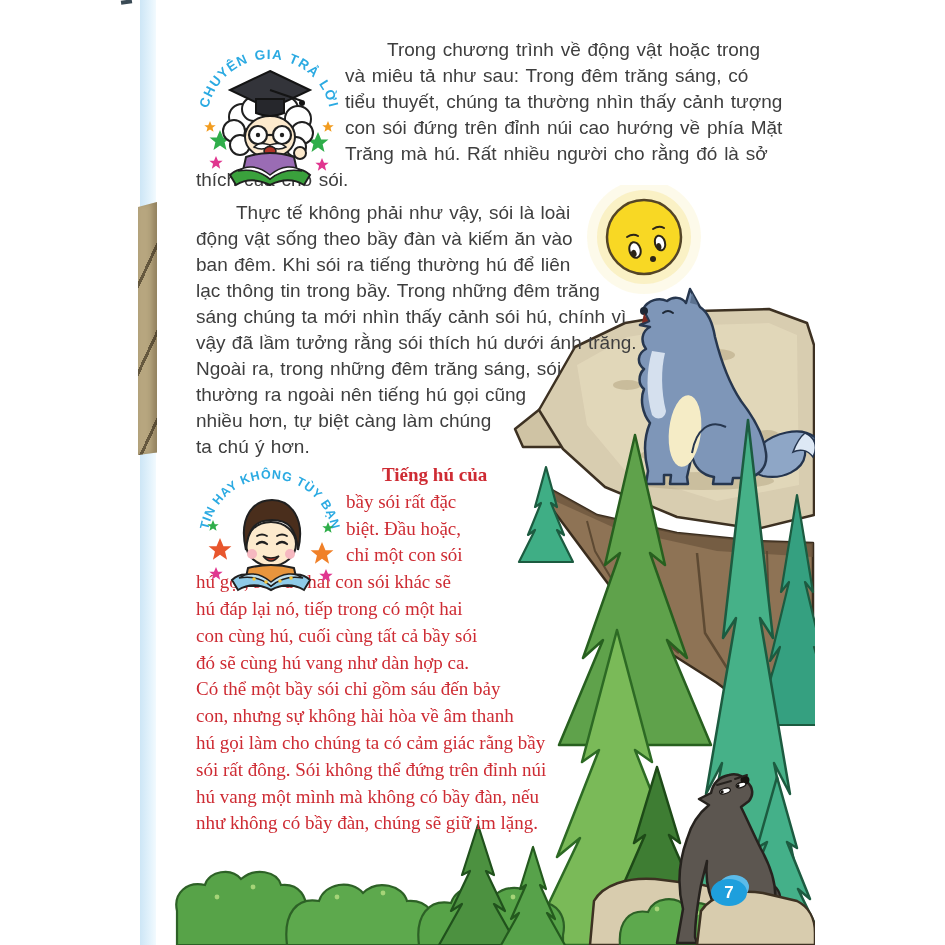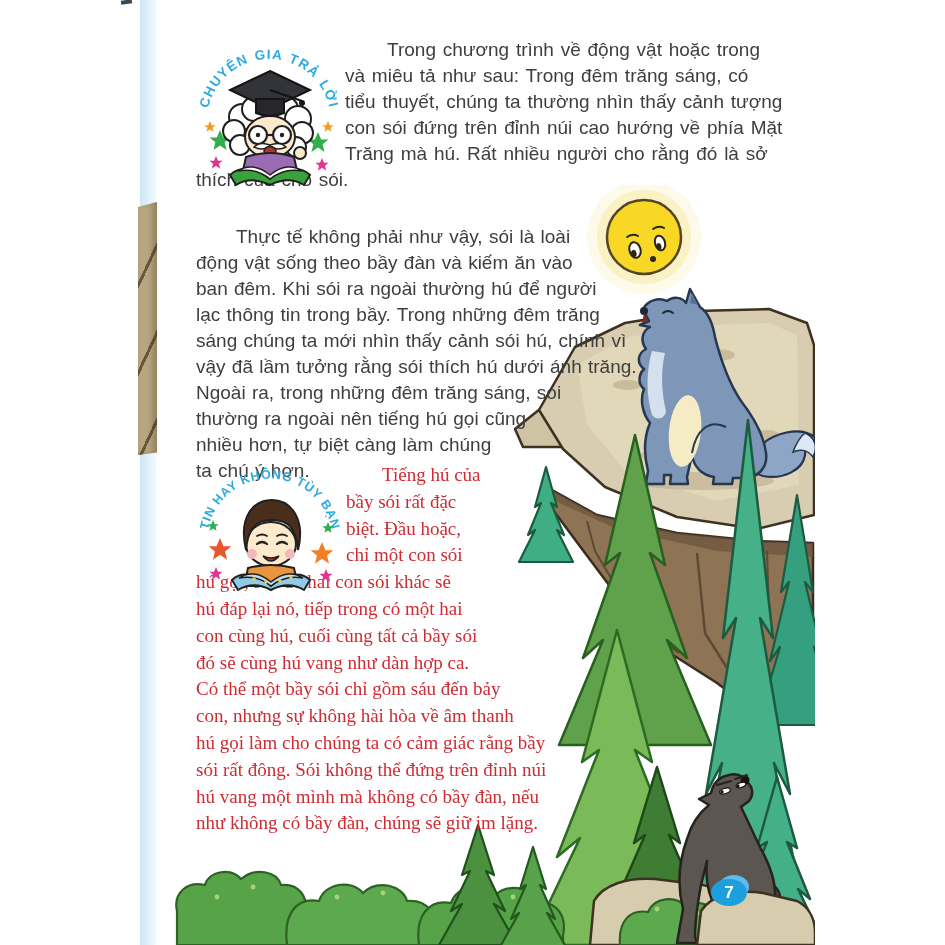--- a/index.html
+++ b/index.html
@@ -13,26 +13,26 @@
               background:#b7a67f;clip-path:polygon(0 2%,100% 0,100% 99%,0 100%);
               box-shadow:inset -4px 0 6px rgba(70,55,30,.35);}
   .spine-rock::before{content:"";position:absolute;inset:0;
               background:repeating-linear-gradient(115deg,transparent 0 34px,rgba(35,25,10,.55) 34px 37px);}
   
   .scene{position:absolute;left:157px;top:185px;width:658px;height:760px;}
   
   .para{position:absolute;color:#3e3e3e;}
   .tl{white-space:nowrap;}
   .p-intro{left:196px;top:37px;width:564px;font-size:19px;line-height:26px;word-spacing:1.5px;}
-  .p-fact {left:196px;top:200px;width:432px;font-size:19px;line-height:26px;word-spacing:1px;margin-top:24px;}
+  .p-fact {left:196px;top:200px;width:432px;font-size:19px;line-height:26px;word-spacing:1px;}
   .p-howl {left:196px;top:462px;width:400px;font-size:19px;line-height:26.8px;
            font-family:"Liberation Serif",serif;color:#ce2b33;}
   .p-intro .tl:first-child{text-indent:40px;text-align:right;}
   .p-fact  .tl:first-child{text-indent:40px;}
-  .p-howl  .tl:first-child{text-indent:36px;}
+  .p-howl  .tl:first-child{text-indent:36px;font-weight:bold;}
   .badge-float{float:left;position:relative;}
   .bf1{width:149px;height:130px;}
   .bf2{width:150px;height:107px;}
   .badge-float svg{position:absolute;left:0;top:0;overflow:visible;}
   .arc-label{font-family:"Liberation Sans",sans-serif;font-weight:bold;fill:#2baae2;}
   
   .pagenum{position:absolute;left:711px;top:879px;width:36px;height:27px;}
   .pagenum .halo{position:absolute;left:8px;top:-4px;width:30px;height:24px;border-radius:50%;background:#5cbbe9;}
   .pagenum .disc{position:absolute;left:0;top:0;width:36px;height:27px;border-radius:50%;background:#1e9fdd;
                  display:flex;align-items:center;justify-content:center;
@@ -225,21 +225,21 @@
         <div class="tl">con sói đứng trên đỉnh núi cao hướng về phía Mặt</div>
         <div class="tl">Trăng mà hú. Rất nhiều người cho rằng đó là sở</div>
         <div class="tl">thích của chó sói.</div>
       </div>
   </div>
 
   <div class="para p-fact">
     <div class="lines">
         <div class="tl">Thực tế không phải như vậy, sói là loài</div>
         <div class="tl">động vật sống theo bầy đàn và kiếm ăn vào</div>
-        <div class="tl">ban đêm. Khi sói ra ngoài thường hú để người</div>
+        <div class="tl">ban đêm. Khi sói ra tiếng thường hú để liên</div>
         <div class="tl">lạc thông tin trong bầy. Trong những đêm trăng</div>
         <div class="tl">sáng chúng ta mới nhìn thấy cảnh sói hú, chính vì</div>
         <div class="tl">vậy đã lầm tưởng rằng sói thích hú dưới ánh trăng.</div>
         <div class="tl">Ngoài ra, trong những đêm trăng sáng, sói</div>
         <div class="tl">thường ra ngoài nên tiếng hú gọi cũng</div>
         <div class="tl">nhiều hơn, tự biệt càng làm chúng</div>
         <div class="tl">ta chú ý hơn.</div>
       </div>
   </div>
 

